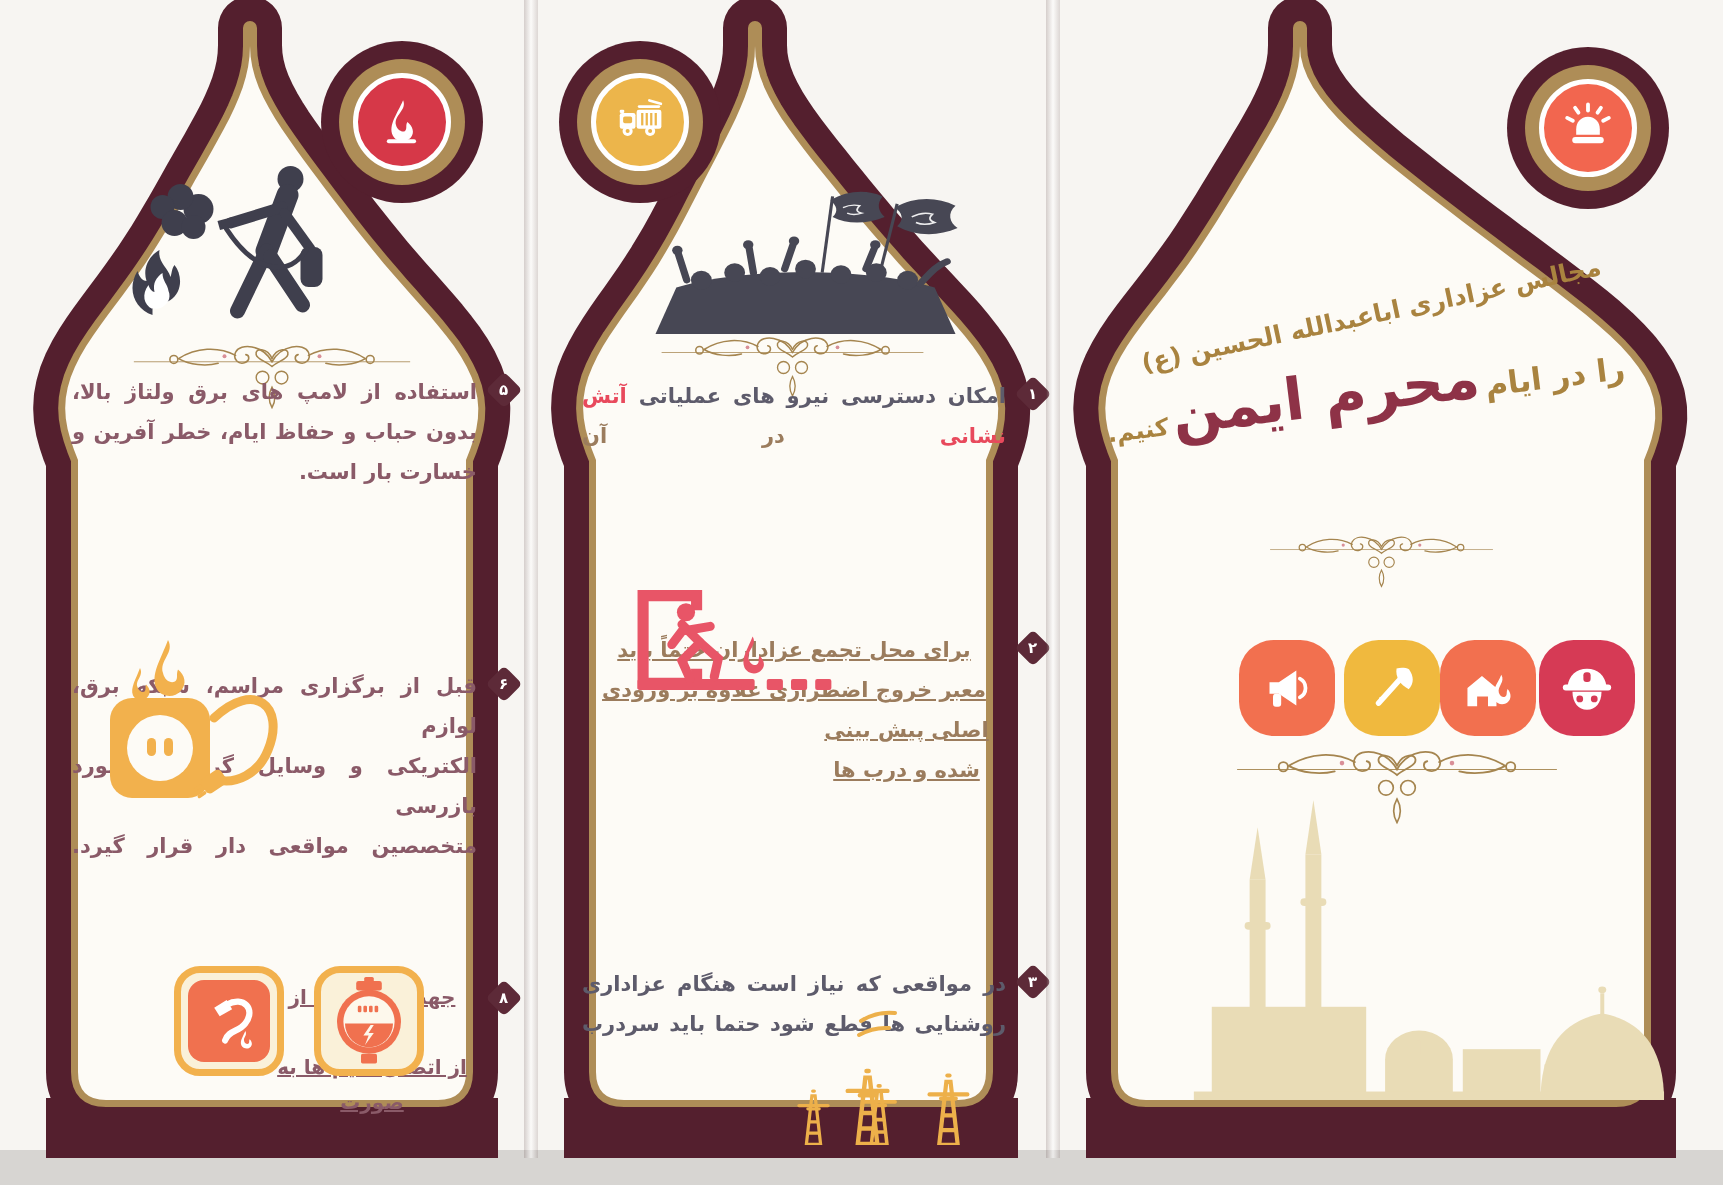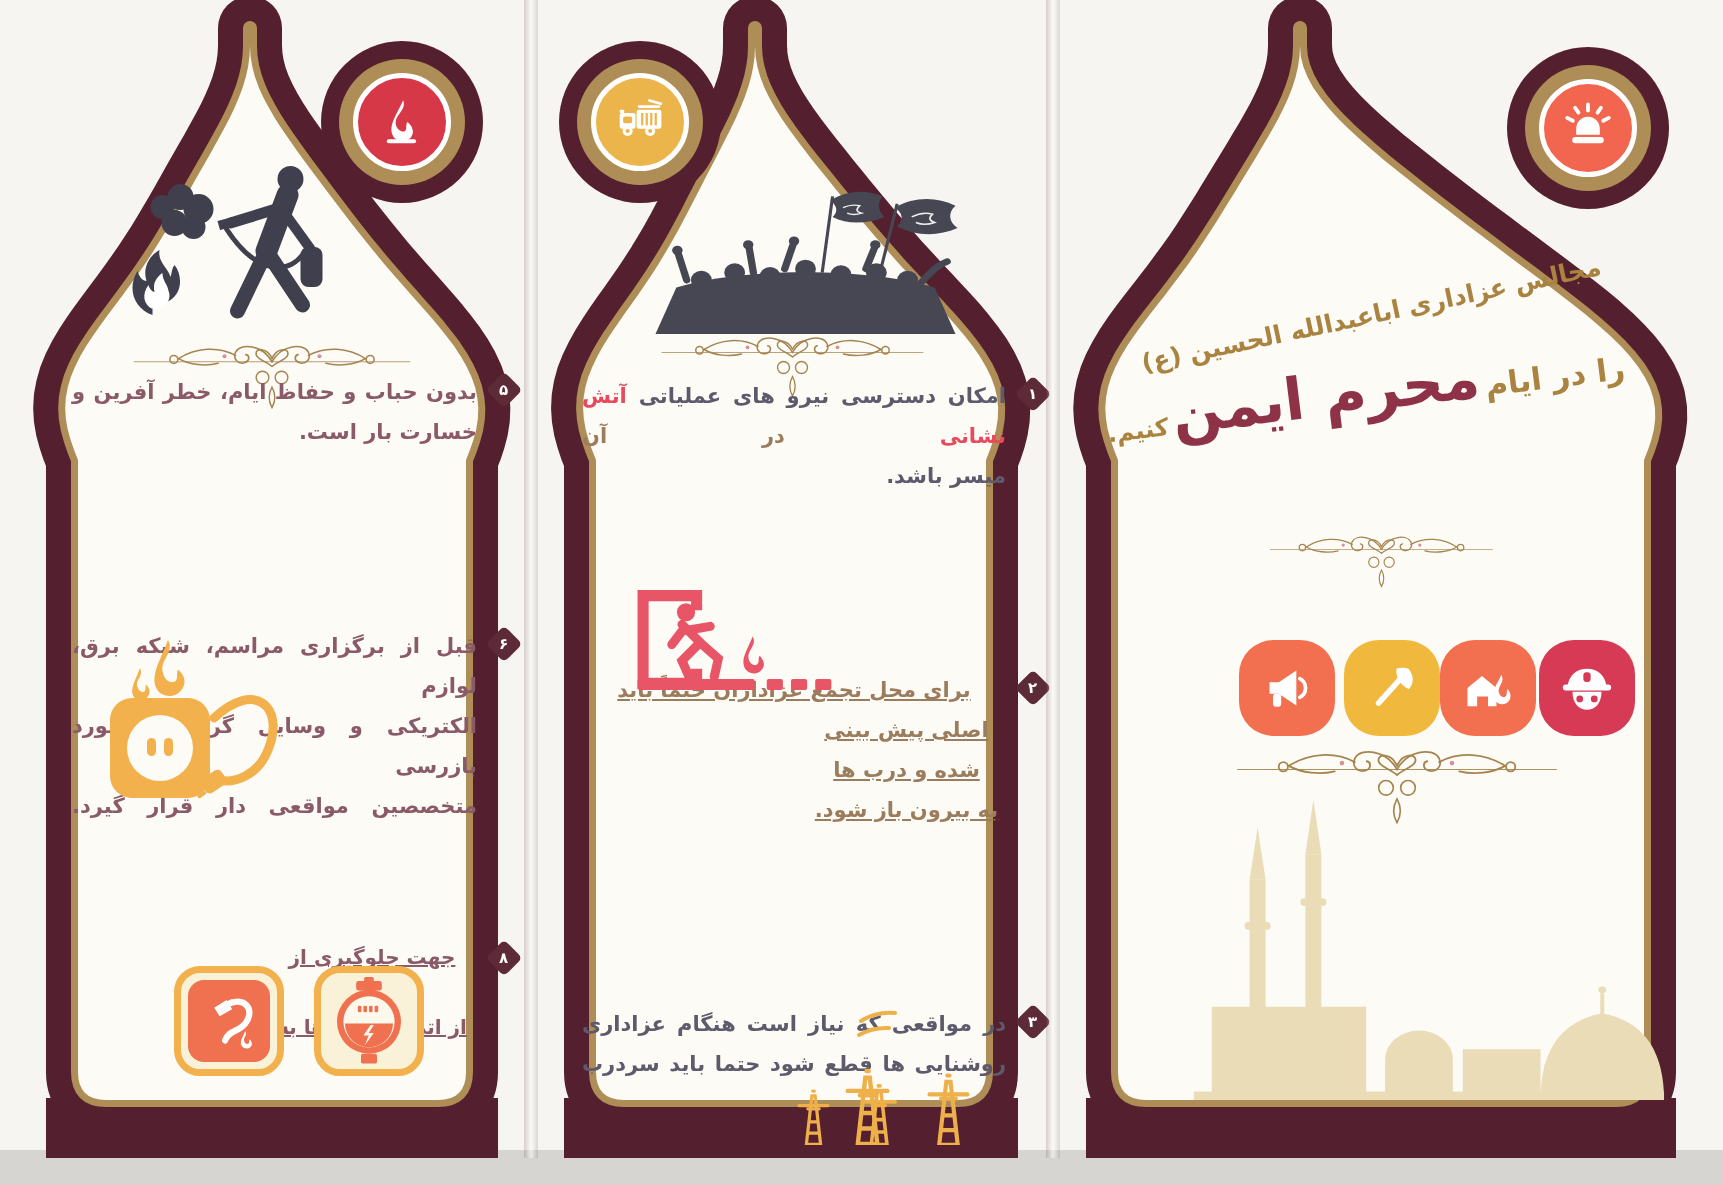--- a/index.html
+++ b/index.html
@@ -117,20 +117,21 @@
     </svg>
 
     <svg class="flourish abs" style="left:95px;top:338px;" width="310" height="76" viewBox="0 0 360 96">
         <use href="#flourish"></use>
       </svg>
 
     <div class="txt item i5" style="left:50px;top:372px;width:405px;">
       <div class="marker">
           <span>۵</span>
         </div>
+      <div class="line lj t-mauve">استفاده از لامپ های برق ولتاژ بالا،</div>
       <div class="line lj t-mauve">بدون حباب و حفاظ ایام، خطر آفرین و</div>
       <div class="line lr t-mauve">خسارت بار است.</div>
     </div>
 
     <div class="txt item i6" style="left:50px;top:546px;width:405px;">
       <div class="marker">
           <span>۶</span>
         </div>
       <div class="line lj t-mauve">قبل از برگزاری مراسم، شبکه برق، لوازم</div>
       <div class="line lj t-mauve">الکتریکی و وسایل گرما زا مورد بازرسی</div>
@@ -264,30 +265,29 @@
 
     <div class="txt item i1" style="left:42px;top:376px;width:424px;">
       <div class="marker">
           <span>۱</span>
         </div>
       <div class="line lj">
         <span class="t-slate">امکان دسترسی نیرو های عملیاتی</span>
         <span class="t-red">آتش نشانی</span>
         <span class="t-tan">در آن</span>
       </div>
-      <div class="line lr t-slate">میسر باشد.</div>
     </div>
 
     <div class="txt item i2" style="left:42px;top:550px;width:424px;">
       <div class="marker">
           <span>۲</span>
         </div>
       <div class="line lc t-tan">برای محل تجمع عزاداران حتماً باید</div>
+      <div class="line lc t-tan">معبر خروج اضطراری علاوه بر ورودی</div>
       <div class="line lc pad t-tan">اصلی پیش بینی شده و درب ها</div>
-      <div class="line lc pad t-tan">به بیرون باز شود.</div>
     </div>
 
     <svg class="abs" style="left:92px;top:586px;" width="215" height="106" viewBox="0 0 210 105">
       <g fill="var(--exit_red)">
         <path d="M4,4 h64 v20 h-11 v-9 H15 v76 h42 v-9 h11 v20 H4z"></path>
         <circle cx="52" cy="26" r="9"></circle>
         <path d="M118,50 c5,9 -6,13 -4,22 c1.5,6 7,8 9,5 c2,-2.5 0,-5 2,-8 c4,4 6,10 2,14 c-5,6 -14,4 -17,-2 c-4,-9 3,-18 8,-31z"></path>
         <rect x="4" y="92" width="116" height="11" rx="2"></rect>
         <rect x="132" y="92" width="16" height="11" rx="2"></rect>
         <rect x="156" y="92" width="16" height="11" rx="2"></rect>

